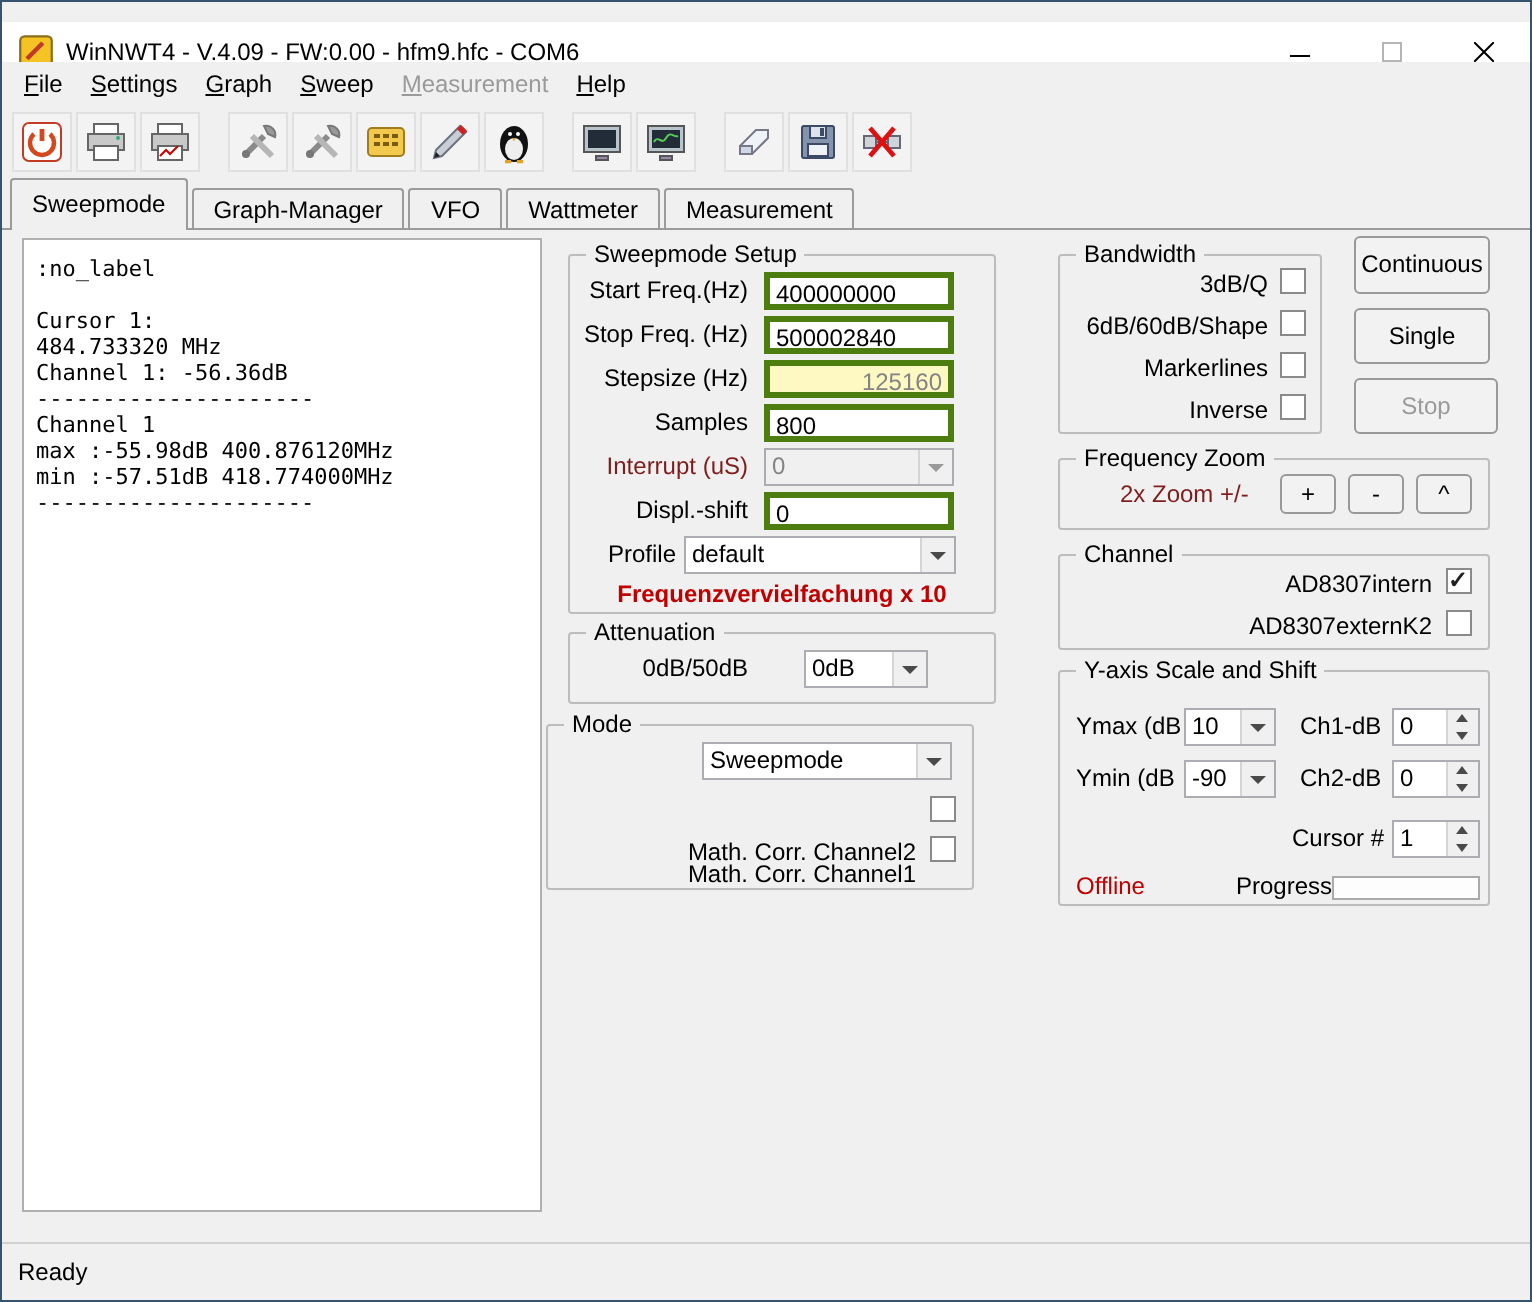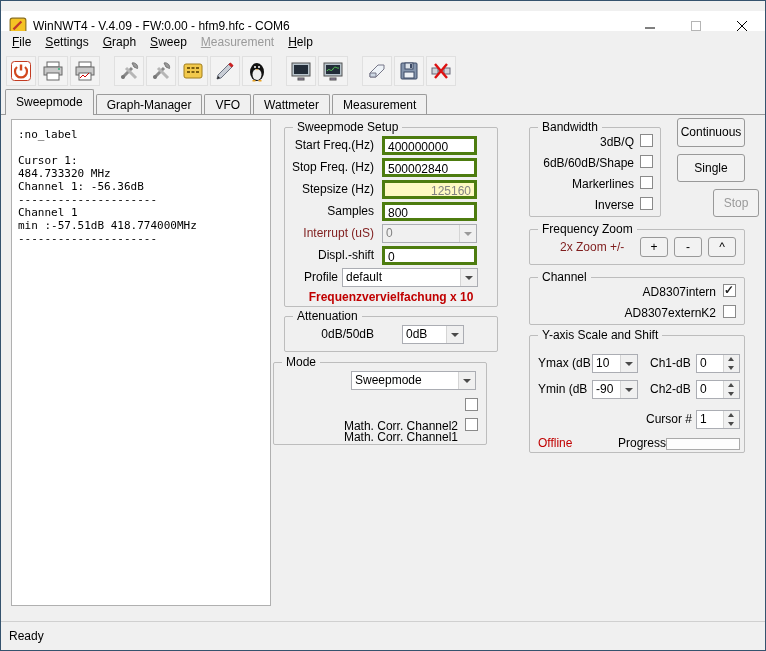--- a/index.html
+++ b/index.html
@@ -222,20 +222,21 @@
   <div class="pane-line"></div>
 
   <div class="info-panel">
     <div class="info-line">:no_label</div>
     <div class="info-line"></div>
     <div class="info-line">Cursor 1:</div>
     <div class="info-line">484.733320 MHz</div>
     <div class="info-line">Channel 1: -56.36dB</div>
     <div class="info-line">---------------------</div>
     <div class="info-line">Channel 1</div>
+    <div class="info-line">max :-55.98dB 400.876120MHz</div>
     <div class="info-line">min :-57.51dB 418.774000MHz</div>
     <div class="info-line">---------------------</div>
   </div>
 
   <div class="group" style="left:283px; top:126px; width:214px; height:180px;">
     <span class="legend">Sweepmode Setup</span>
     <span class="flabel r" style="left:0; width:89px; top:10px;">Start Freq.(Hz)</span>
     <div class="edit" style="left:97px; top:8px; width:95px;">400000000</div>
     <span class="flabel r" style="left:0; width:89px; top:32px;">Stop Freq. (Hz)</span>
     <div class="edit" style="left:97px; top:30px; width:95px;">500002840</div>
@@ -286,21 +287,21 @@
     <span class="flabel r" style="left:0; right:26px; top:28px;">6dB/60dB/Shape</span>
     <span class="checkbox" style="right:7px; top:27px;"></span>
     <span class="flabel r" style="left:0; right:26px; top:49px;">Markerlines</span>
     <span class="checkbox" style="right:7px; top:48px;"></span>
     <span class="flabel r" style="left:0; right:26px; top:70px;">Inverse</span>
     <span class="checkbox" style="right:7px; top:69px;"></span>
   </div>
 
   <div class="btn" style="left:676px; top:117px; width:68px; height:29px; line-height:27px;">Continuous</div>
   <div class="btn" style="left:676px; top:153px; width:68px; height:28px; line-height:26px;">Single</div>
-  <div class="btn disabled" style="left:712px; top:188px; width:46px; height:28px; line-height:26px;">Stop</div>
+  <div class="btn disabled" style="left:676px; top:188px; width:72px; height:28px; line-height:26px;">Stop</div>
 
   <div class="group" style="left:528px; top:228px; width:216px; height:36px;">
     <span class="legend">Frequency Zoom</span>
     <span class="flabel dim" style="left:30px; top:10px;">2x Zoom +/-</span>
     <div class="btn" style="left:110px; top:7px; width:28px; height:20px; line-height:18px;">+</div>
     <div class="btn" style="left:144px; top:7px; width:28px; height:20px; line-height:18px;">-</div>
     <div class="btn" style="left:178px; top:7px; width:28px; height:20px; line-height:18px;">^</div>
   </div>
 
   <div class="group" style="left:528px; top:276px; width:216px; height:48px;">

